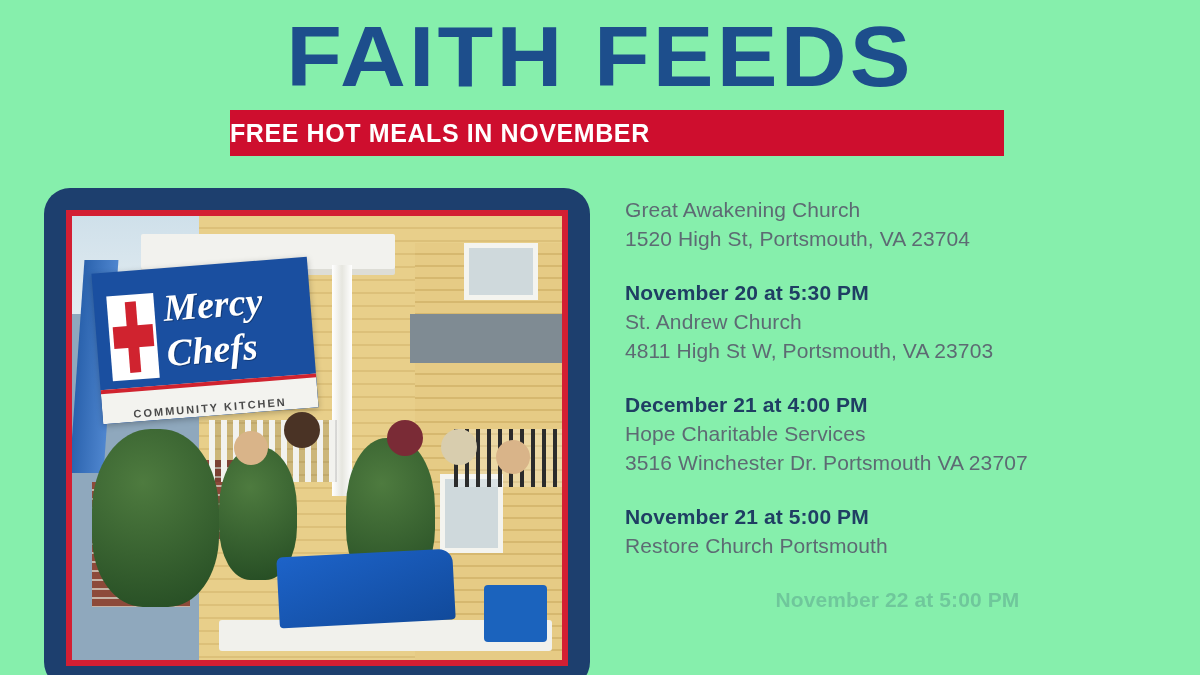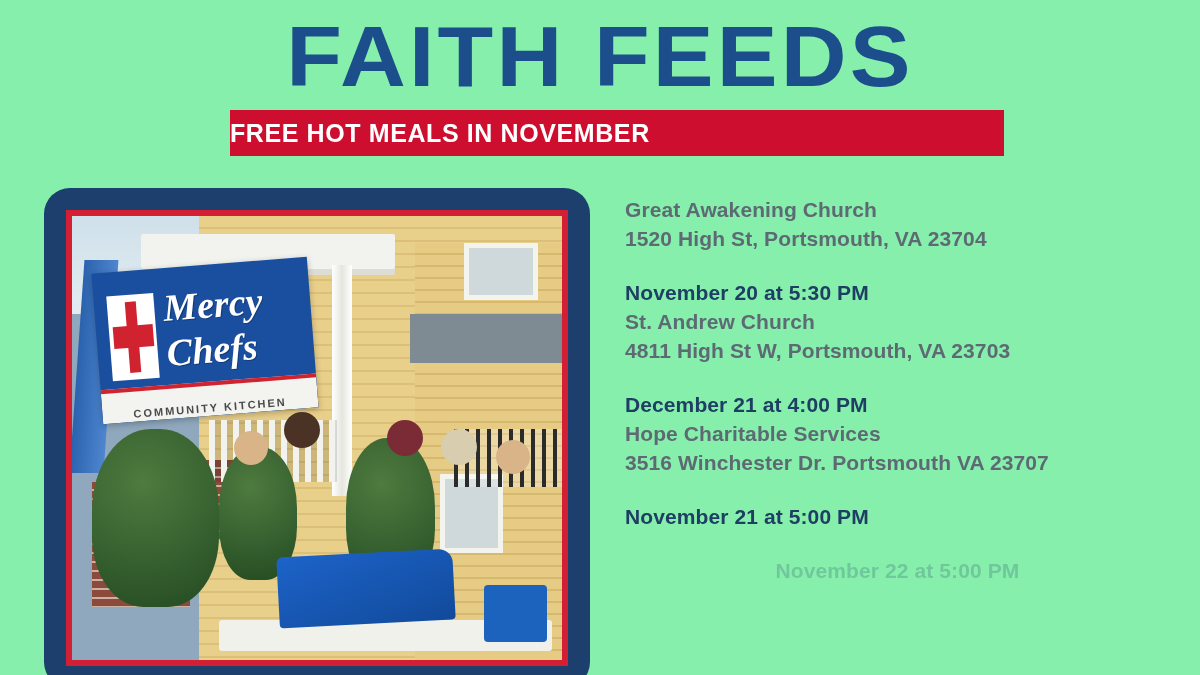--- a/index.html
+++ b/index.html
@@ -376,21 +376,21 @@
     font-weight: 700;
     font-size: 21px;
     line-height: 29px;
     color: #1f3e63;
     letter-spacing: 0.1px;
     white-space: nowrap;
   }
   .event-venue,
   .event-address {
     font-family: "Liberation Sans", sans-serif;
-    font-weight: 700;
+    font-weight: 400;
     font-size: 21px;
     line-height: 29px;
     color: #5d6a73;
     letter-spacing: 0.1px;
     white-space: nowrap;
   }
   .event.clipped {
     opacity: 0.22;
     text-align: center;
   }
@@ -491,20 +491,21 @@
     </div>
 
     <div class="event">
       <div class="event-date">December 21 at 4:00 PM</div>
       <div class="event-venue">Hope Charitable Services</div>
       <div class="event-address">3516 Winchester Dr. Portsmouth VA 23707</div>
     </div>
 
     <div class="event">
       <div class="event-date">November 21 at 5:00 PM</div>
+      <div class="event-venue">Restore Church Portsmouth</div>
     </div>
 
     <div class="event clipped">
       <div class="event-date">November 22 at 5:00 PM</div>
     </div>
 
   </div>
 
 </div>
 

